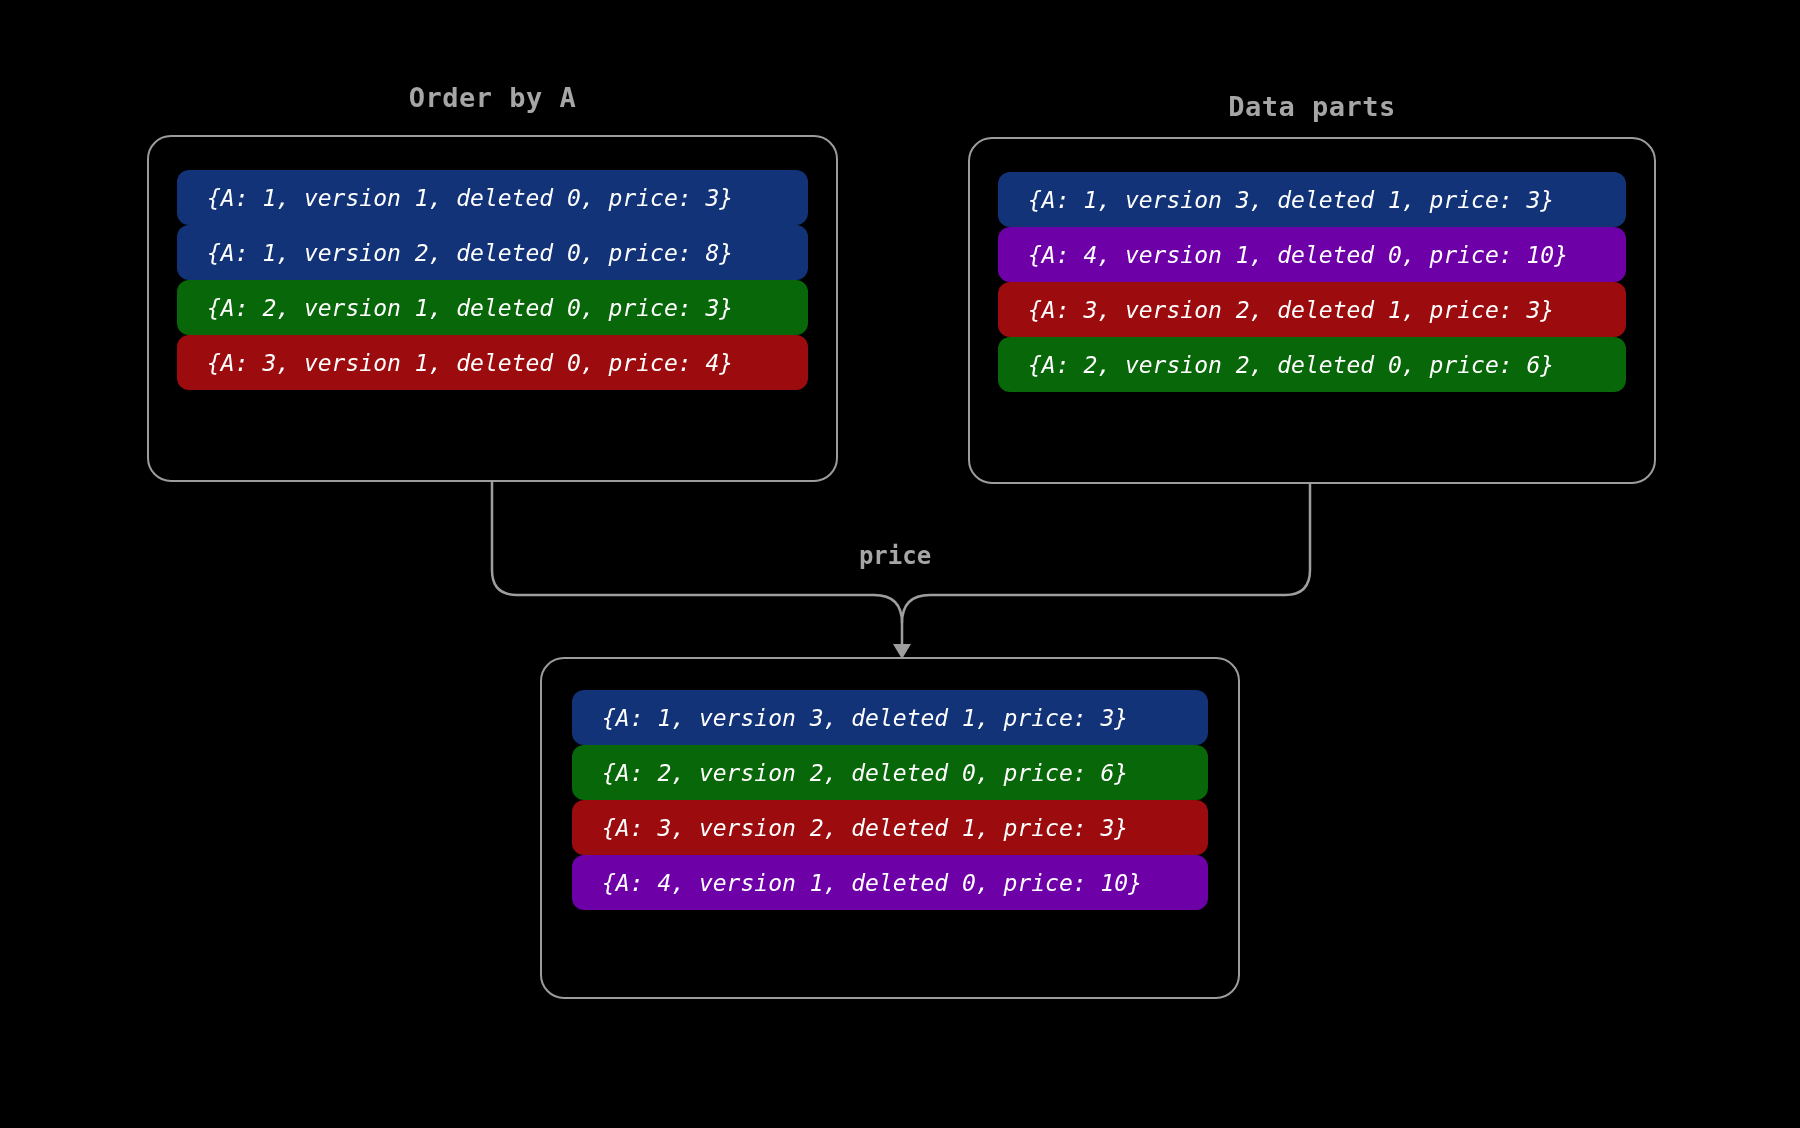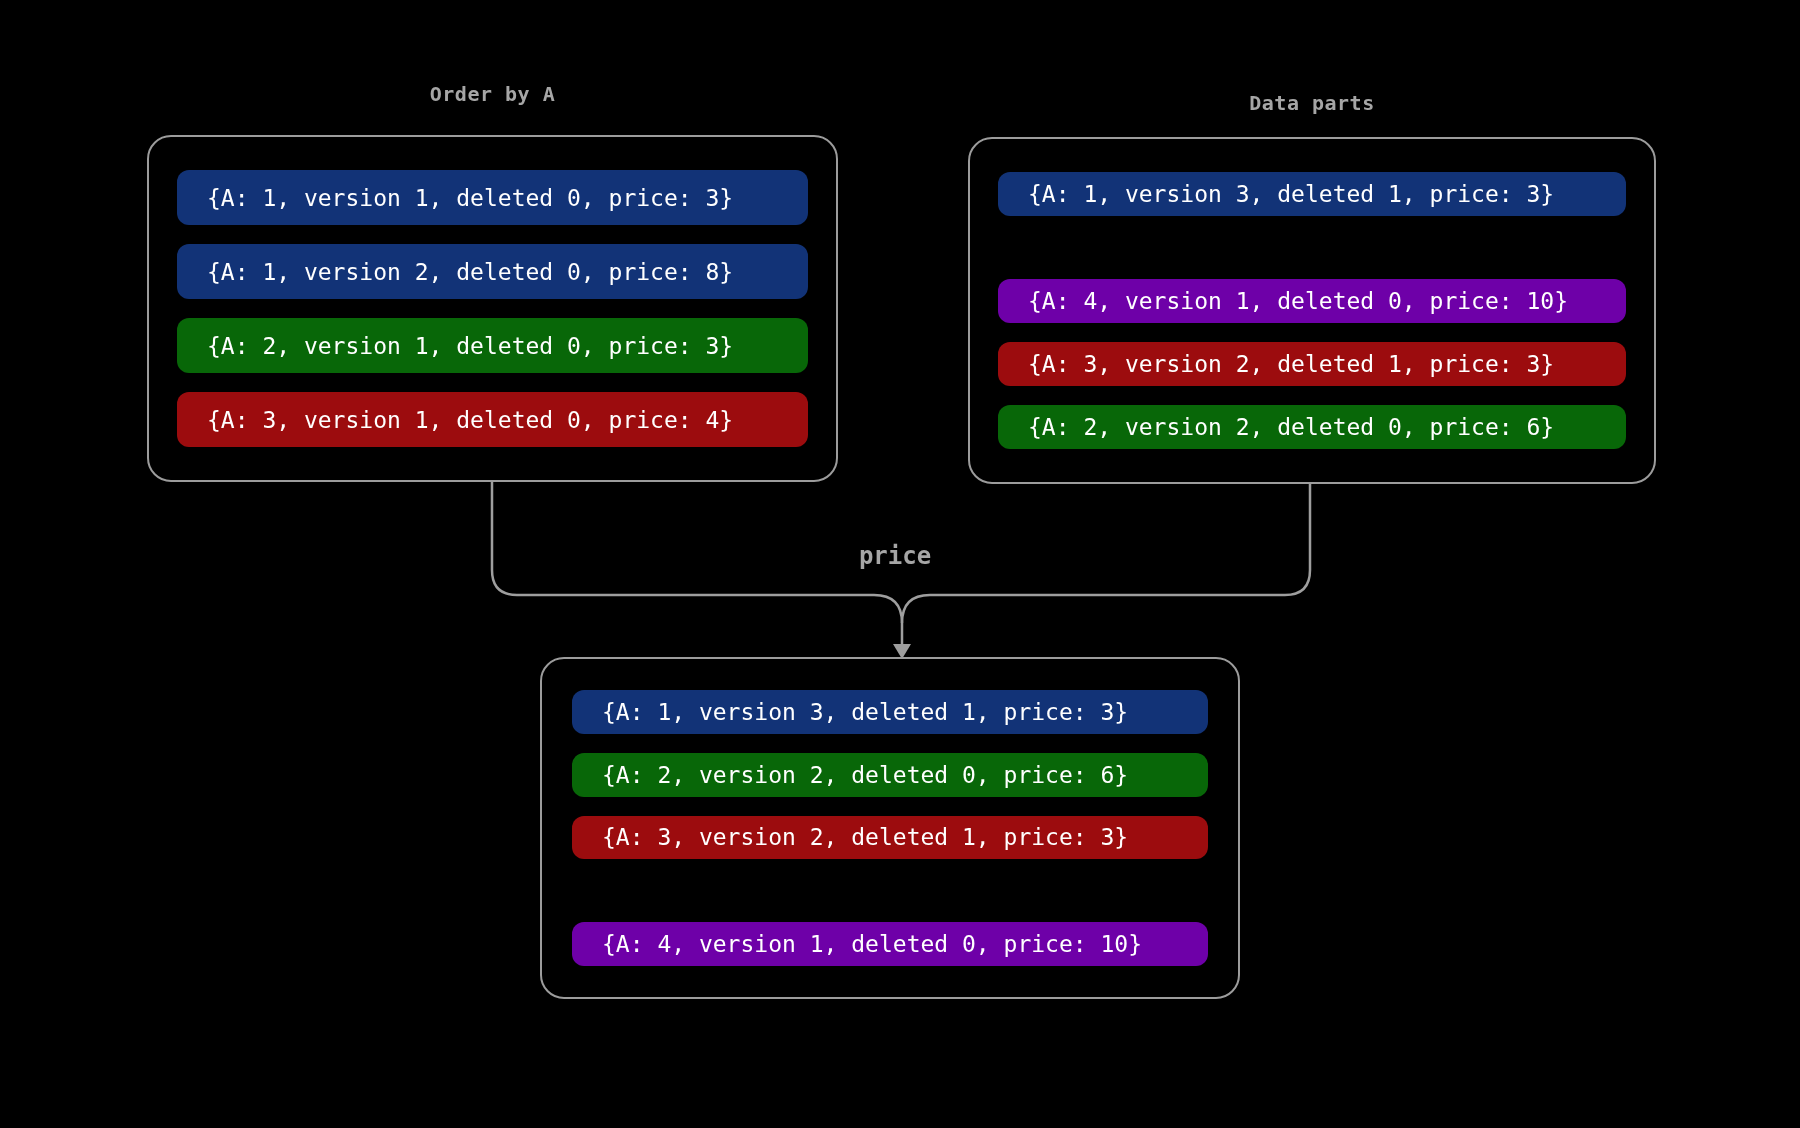--- a/index.html
+++ b/index.html
@@ -11,34 +11,34 @@
     position: relative;
     width: 1800px;
     height: 1128px;
     background: var(--background, #000);
     font-family: "DejaVu Sans Mono", "Liberation Mono", monospace;
     overflow: hidden;
   }
   .box-title {
     position: absolute;
     text-align: center;
-    font-size: 20px;
+    font-size: 27px;
     font-weight: bold;
     color: var(--title_text, #a6a6a6);
     letter-spacing: 0.5px;
   }
   .part-box {
     position: absolute;
     border: 2.5px solid var(--box_border, #9c9c9c);
     border-radius: 24px;
     box-sizing: border-box;
     background: transparent;
     display: flex;
     flex-direction: column;
-    gap: 19px;
+    font-style: italic;
   }
   .part-box.top {
     padding: 33px 28px;
   }
   .part-box.bottom {
     padding: 31px 30px;
   }
   .data-row {
     height: 55px;
     border-radius: 12px;
@@ -46,21 +46,21 @@
     align-items: center;
     padding-left: 30px;
     box-sizing: border-box;
     color: var(--row_text, #fff);
     font-size: 23px;
     white-space: pre;
   }
   [data-color="blue"]   { background: var(--blue,   #123377); }
   [data-color="green"]  { background: var(--green,  #086708); }
   [data-color="red"]    { background: var(--red,    #9c0c0e); }
-  [data-color="purple"] { background: var(--purple, #6e00a8); margin-top: 44px; }
+  [data-color="purple"] { background: var(--purple, #6e00a8); }
   #connector-svg {
     position: absolute;
     left: 0; top: 0;
     width: 1800px;
     height: 1128px;
     pointer-events: none;
   }
   .connector-line {
     stroke: var(--connector, #9e9e9e);
     stroke-width: 2.5;

